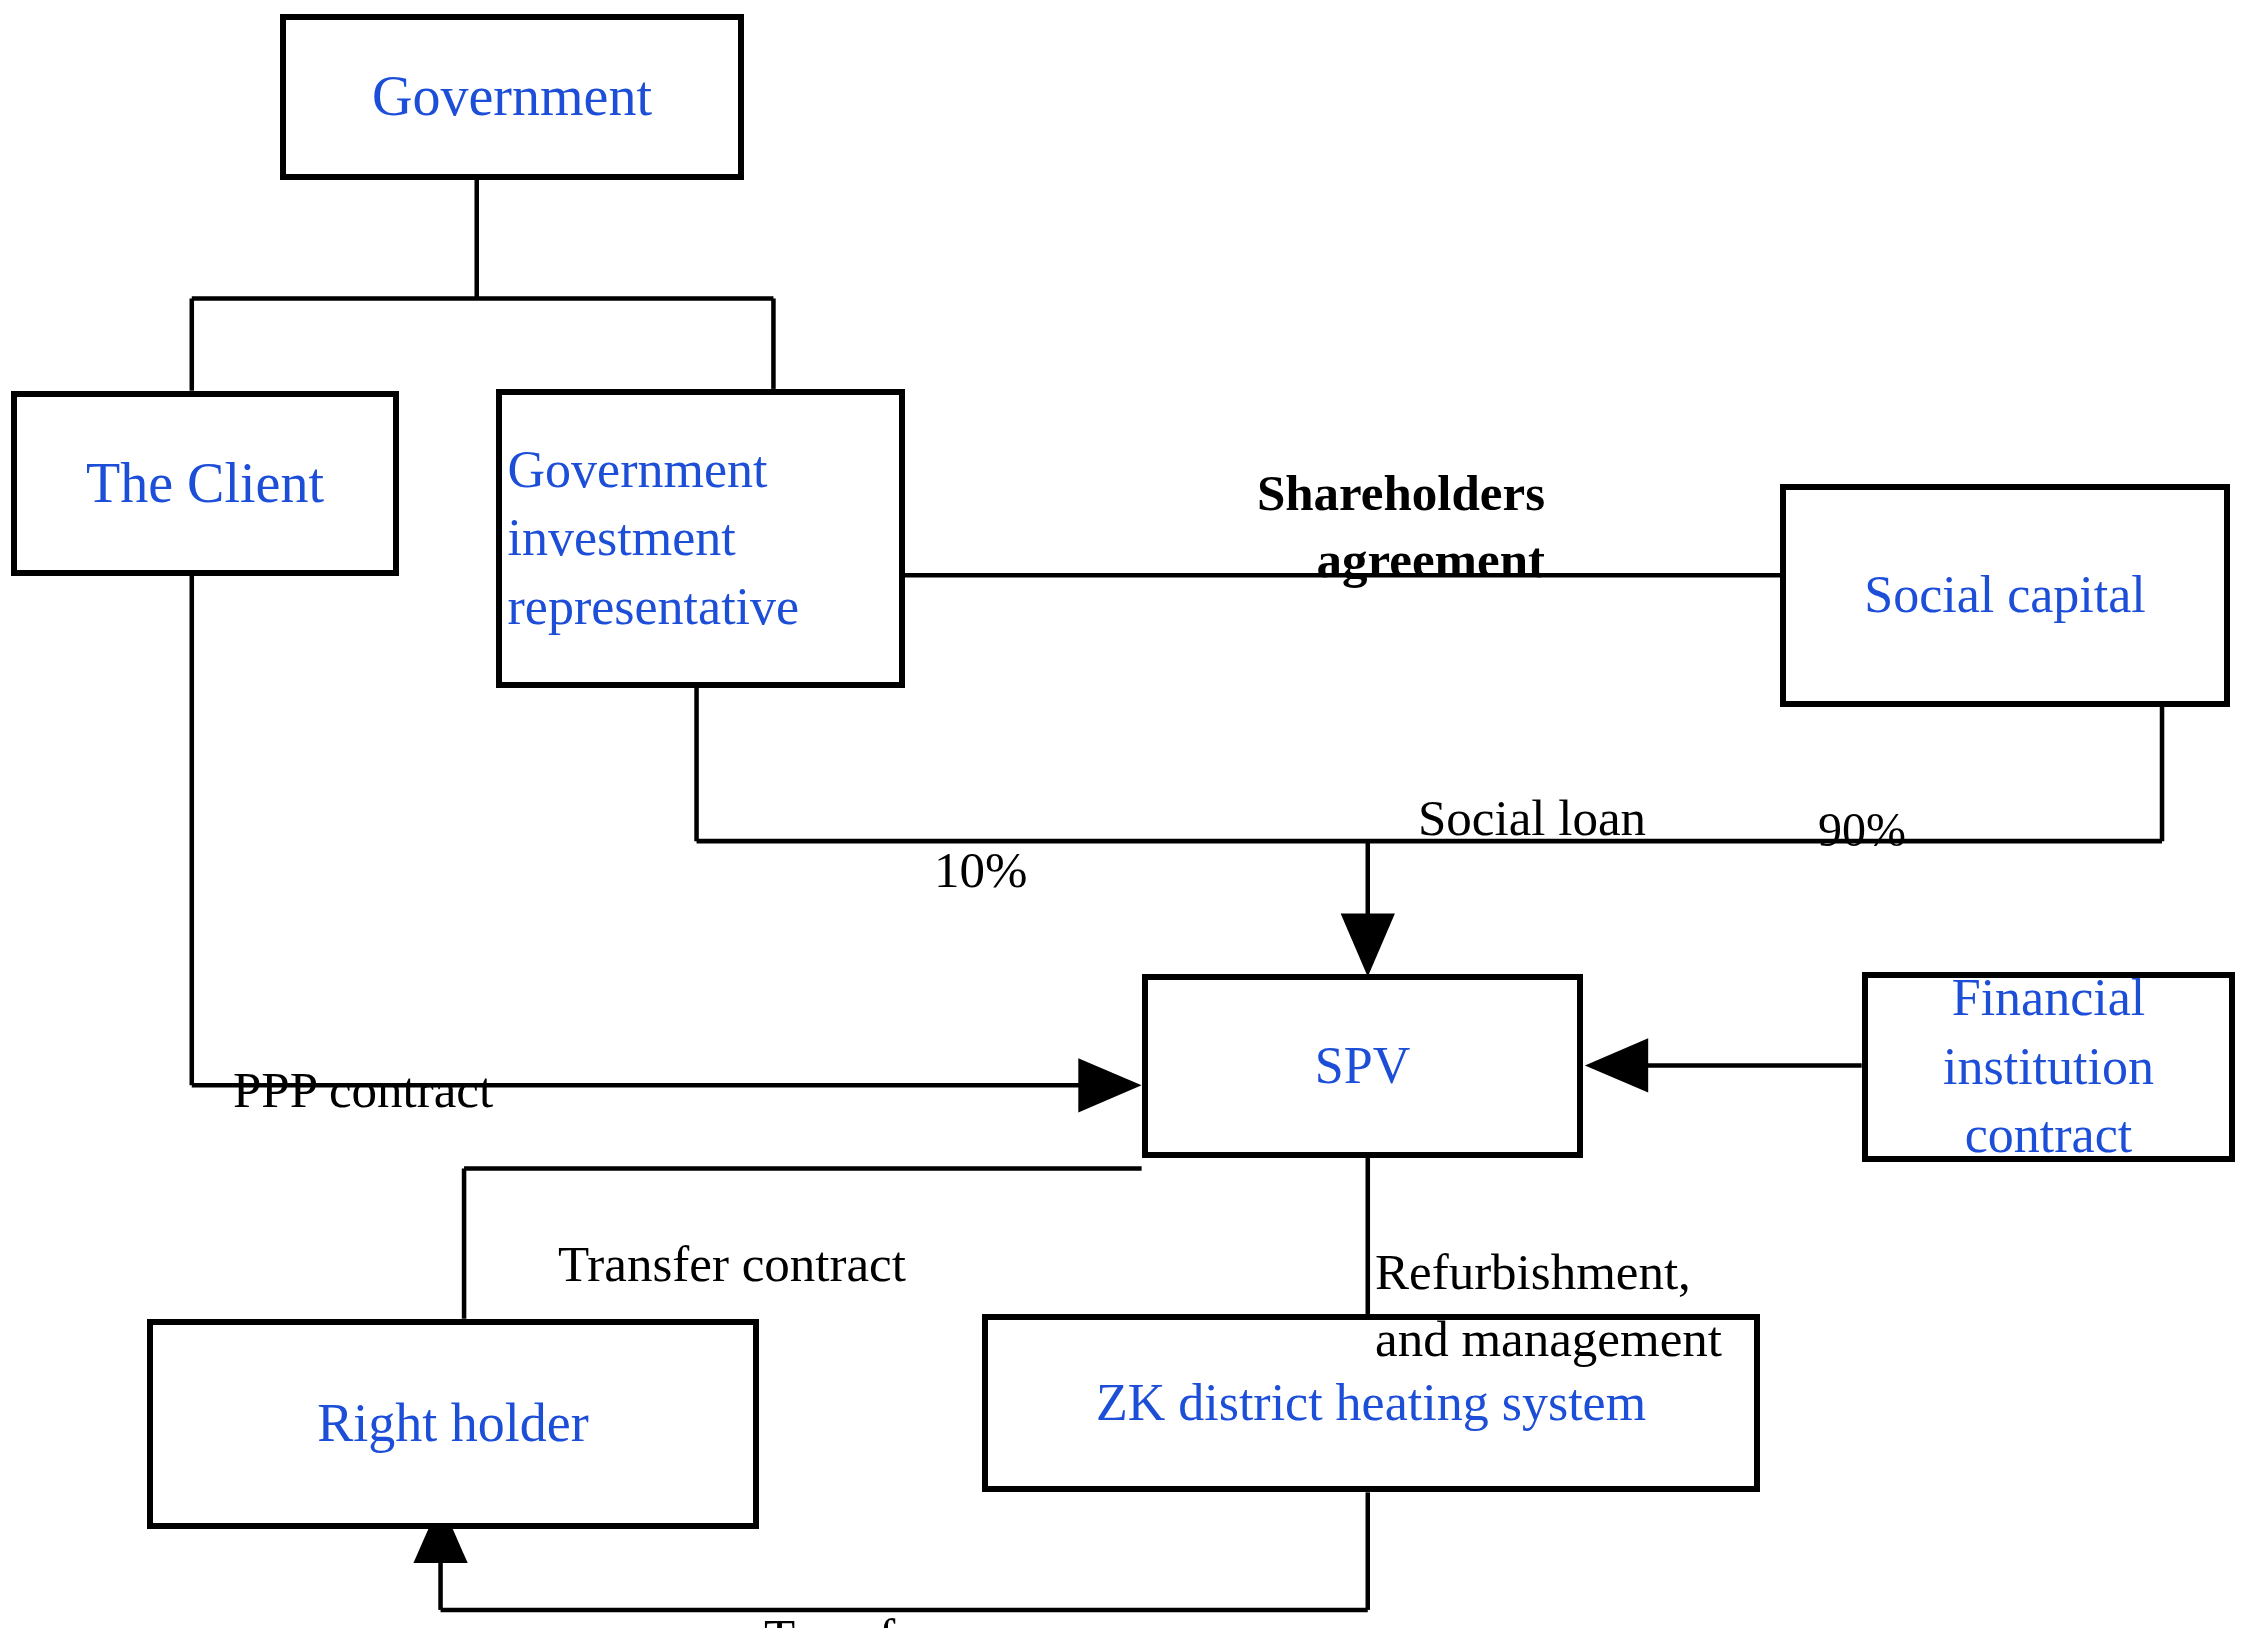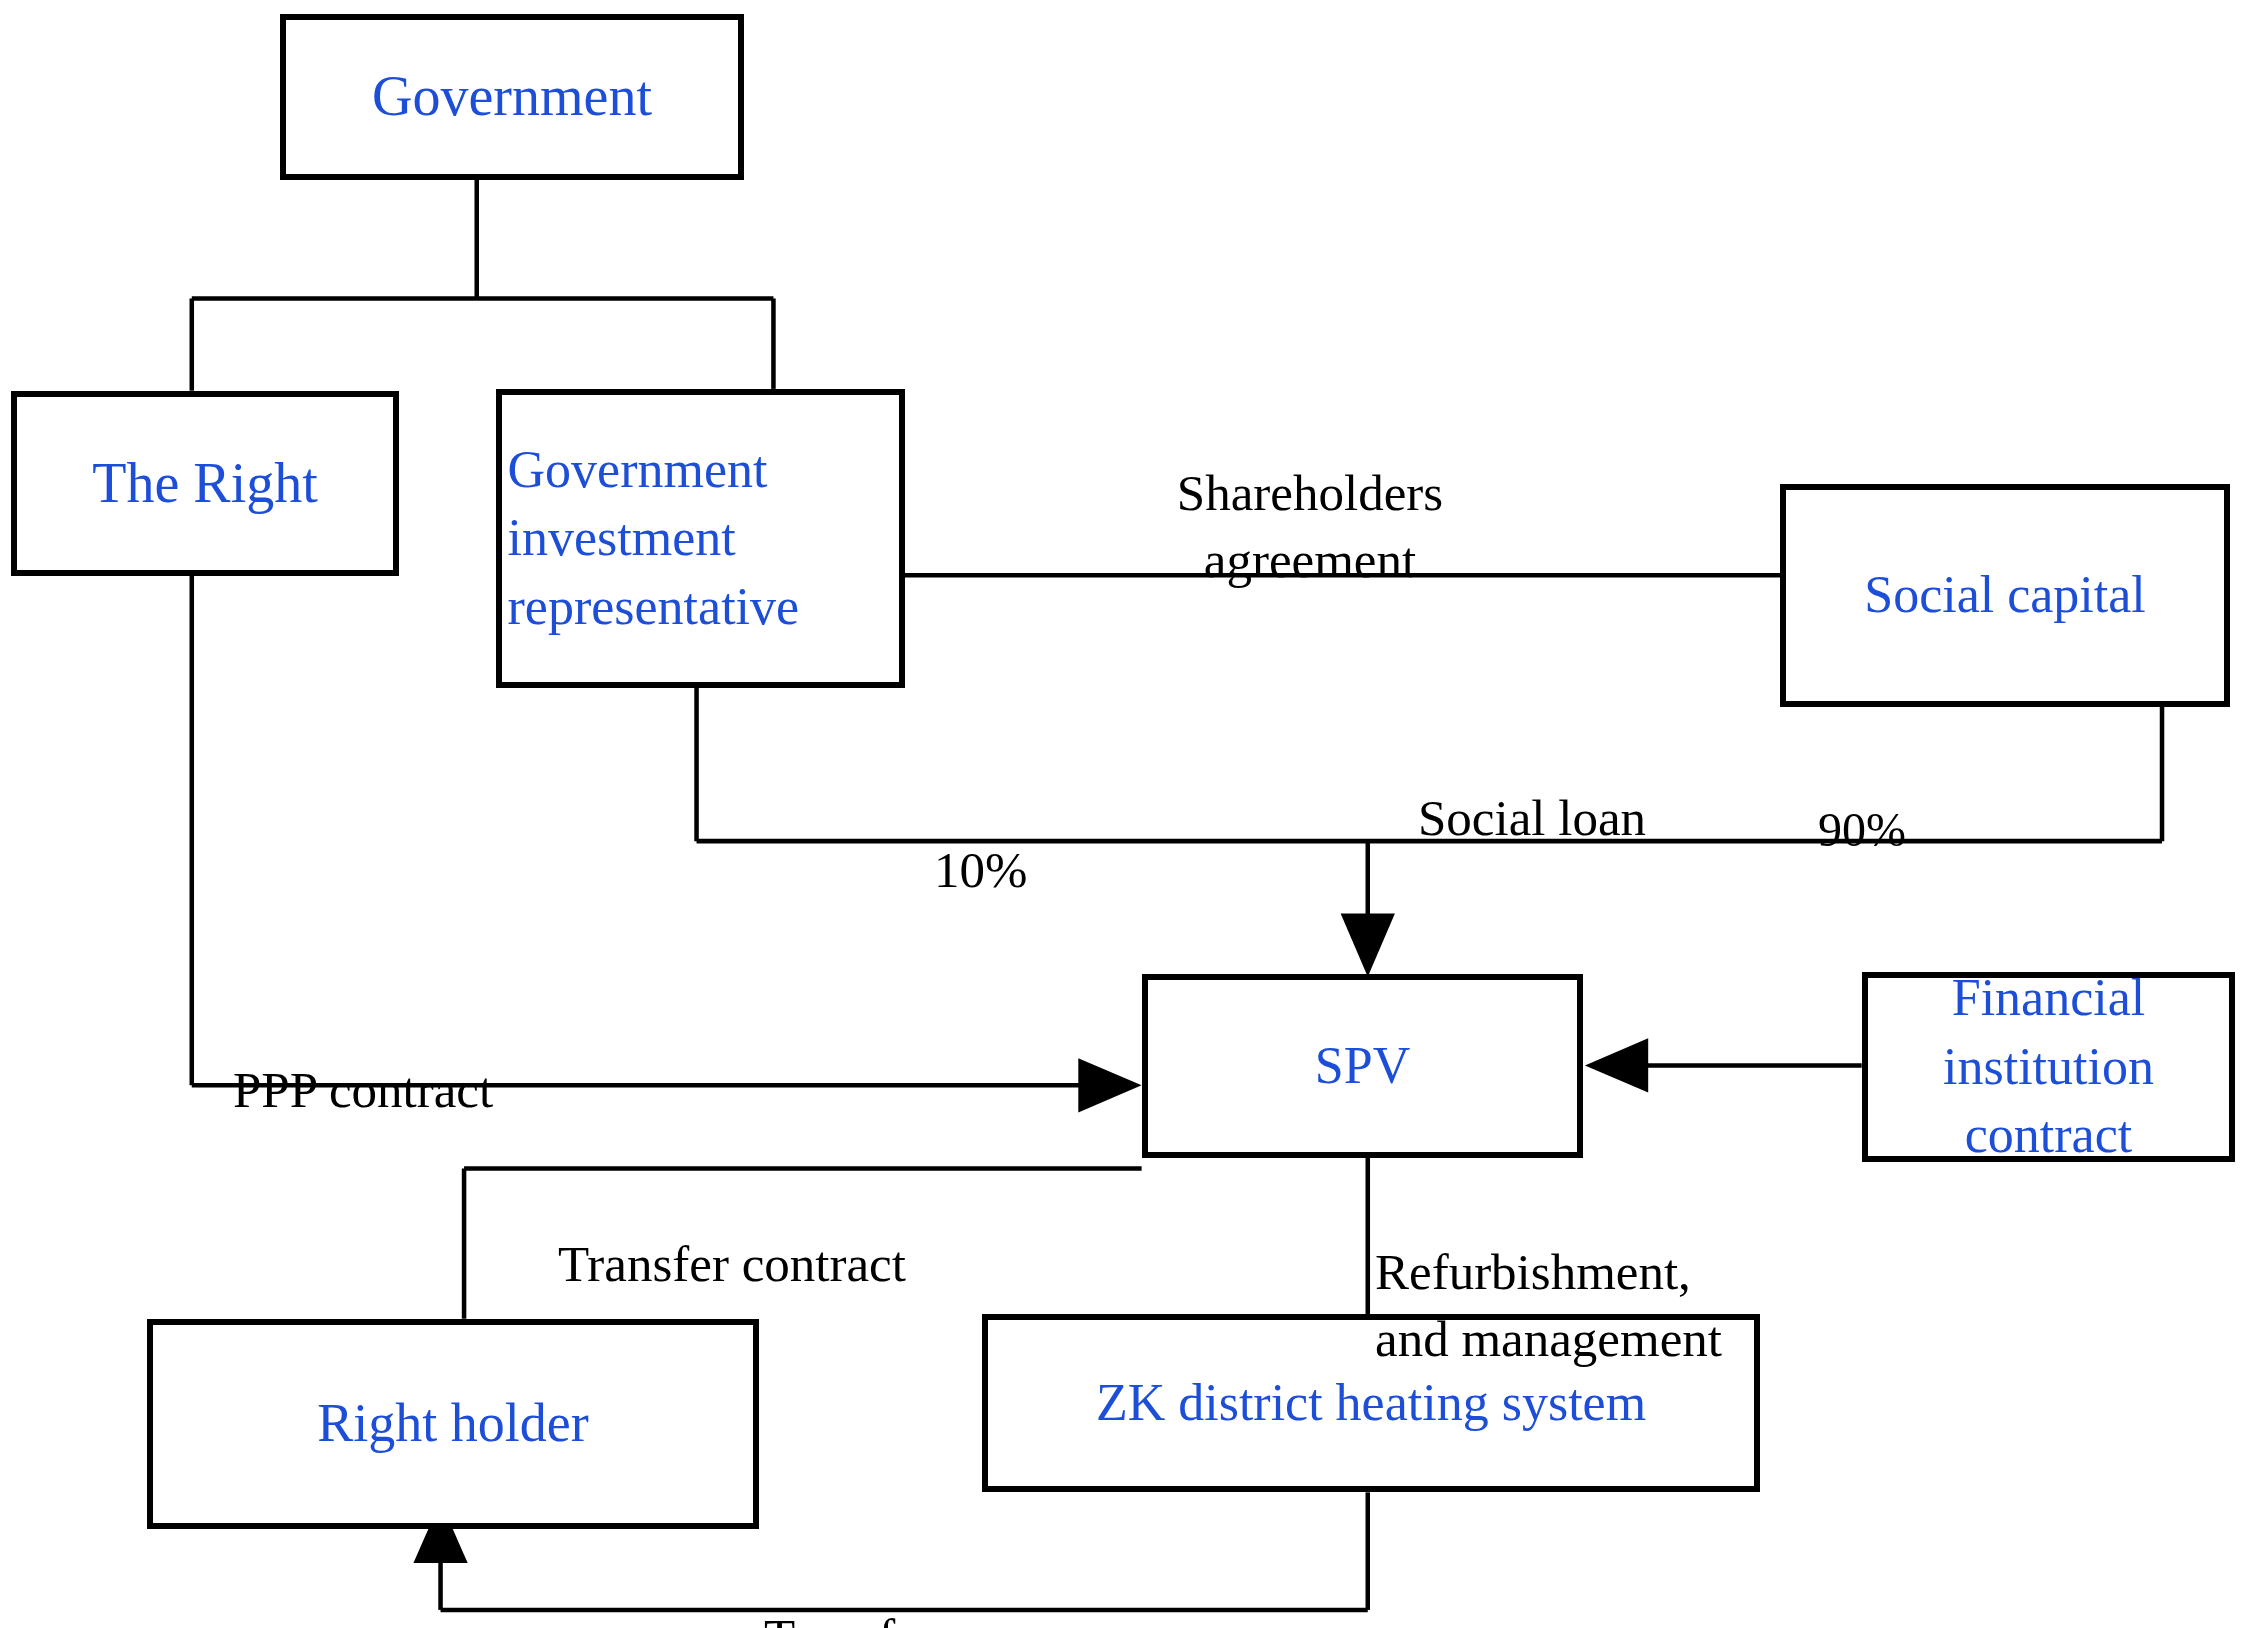--- a/index.html
+++ b/index.html
@@ -99,21 +99,21 @@
       <polygon points="1752,1178 1822,1148 1822,1208"></polygon>
       <polygon points="487,1660 457,1728 517,1728"></polygon>
     </g>
   </svg>
 
   <div class="node-box align-center" style="left:280px; top:13.6px; width:464px; height:166px; font-size:56px;">
     <span class="node-label">Government</span>
   </div>
 
   <div class="node-box align-center" style="left:11px; top:391px; width:388px; height:185px; font-size:56px;">
-    <span class="node-label">The Right</span>
+    <span class="node-label">The Client</span>
   </div>
 
   <div class="node-box align-left pad-l" style="left:496px; top:389px; width:409px; height:299px; font-size:52px;">
     <span class="node-label" style="margin-left:-7.2px;">Government
 investment
 representative</span>
   </div>
 
   <div class="node-box align-center" style="left:1780px; top:484px; width:450px; height:223px; font-size:52px;">
     <span class="node-label">Social capital</span>
@@ -130,21 +130,21 @@
   </div>
 
   <div class="node-box align-center" style="left:147px; top:1319px; width:612px; height:210px; font-size:54px;">
     <span class="node-label">Right holder</span>
   </div>
 
   <div class="node-box align-center" style="left:982px; top:1314px; width:778px; height:178px; font-size:52px;">
     <span class="node-label">ZK district heating system</span>
   </div>
 
-  <div class="edge-label" style="left:1075px; top:394px; width:470px; font-size:51px; text-align:center;">
+  <div class="edge-label" style="left:1075px; top:394px; width:470px; font-size:51px; text-align:right;font-weight:bold;">
     <span>Shareholders
 agreement</span>
   </div>
 
   <div class="edge-label" style="left:1418px; top:719px; font-size:51px; text-align:left;">
     <span>Social loan</span>
   </div>
 
   <div class="edge-label" style="left:934px; top:771px; font-size:51px; text-align:left;">
     <span>10%</span>

